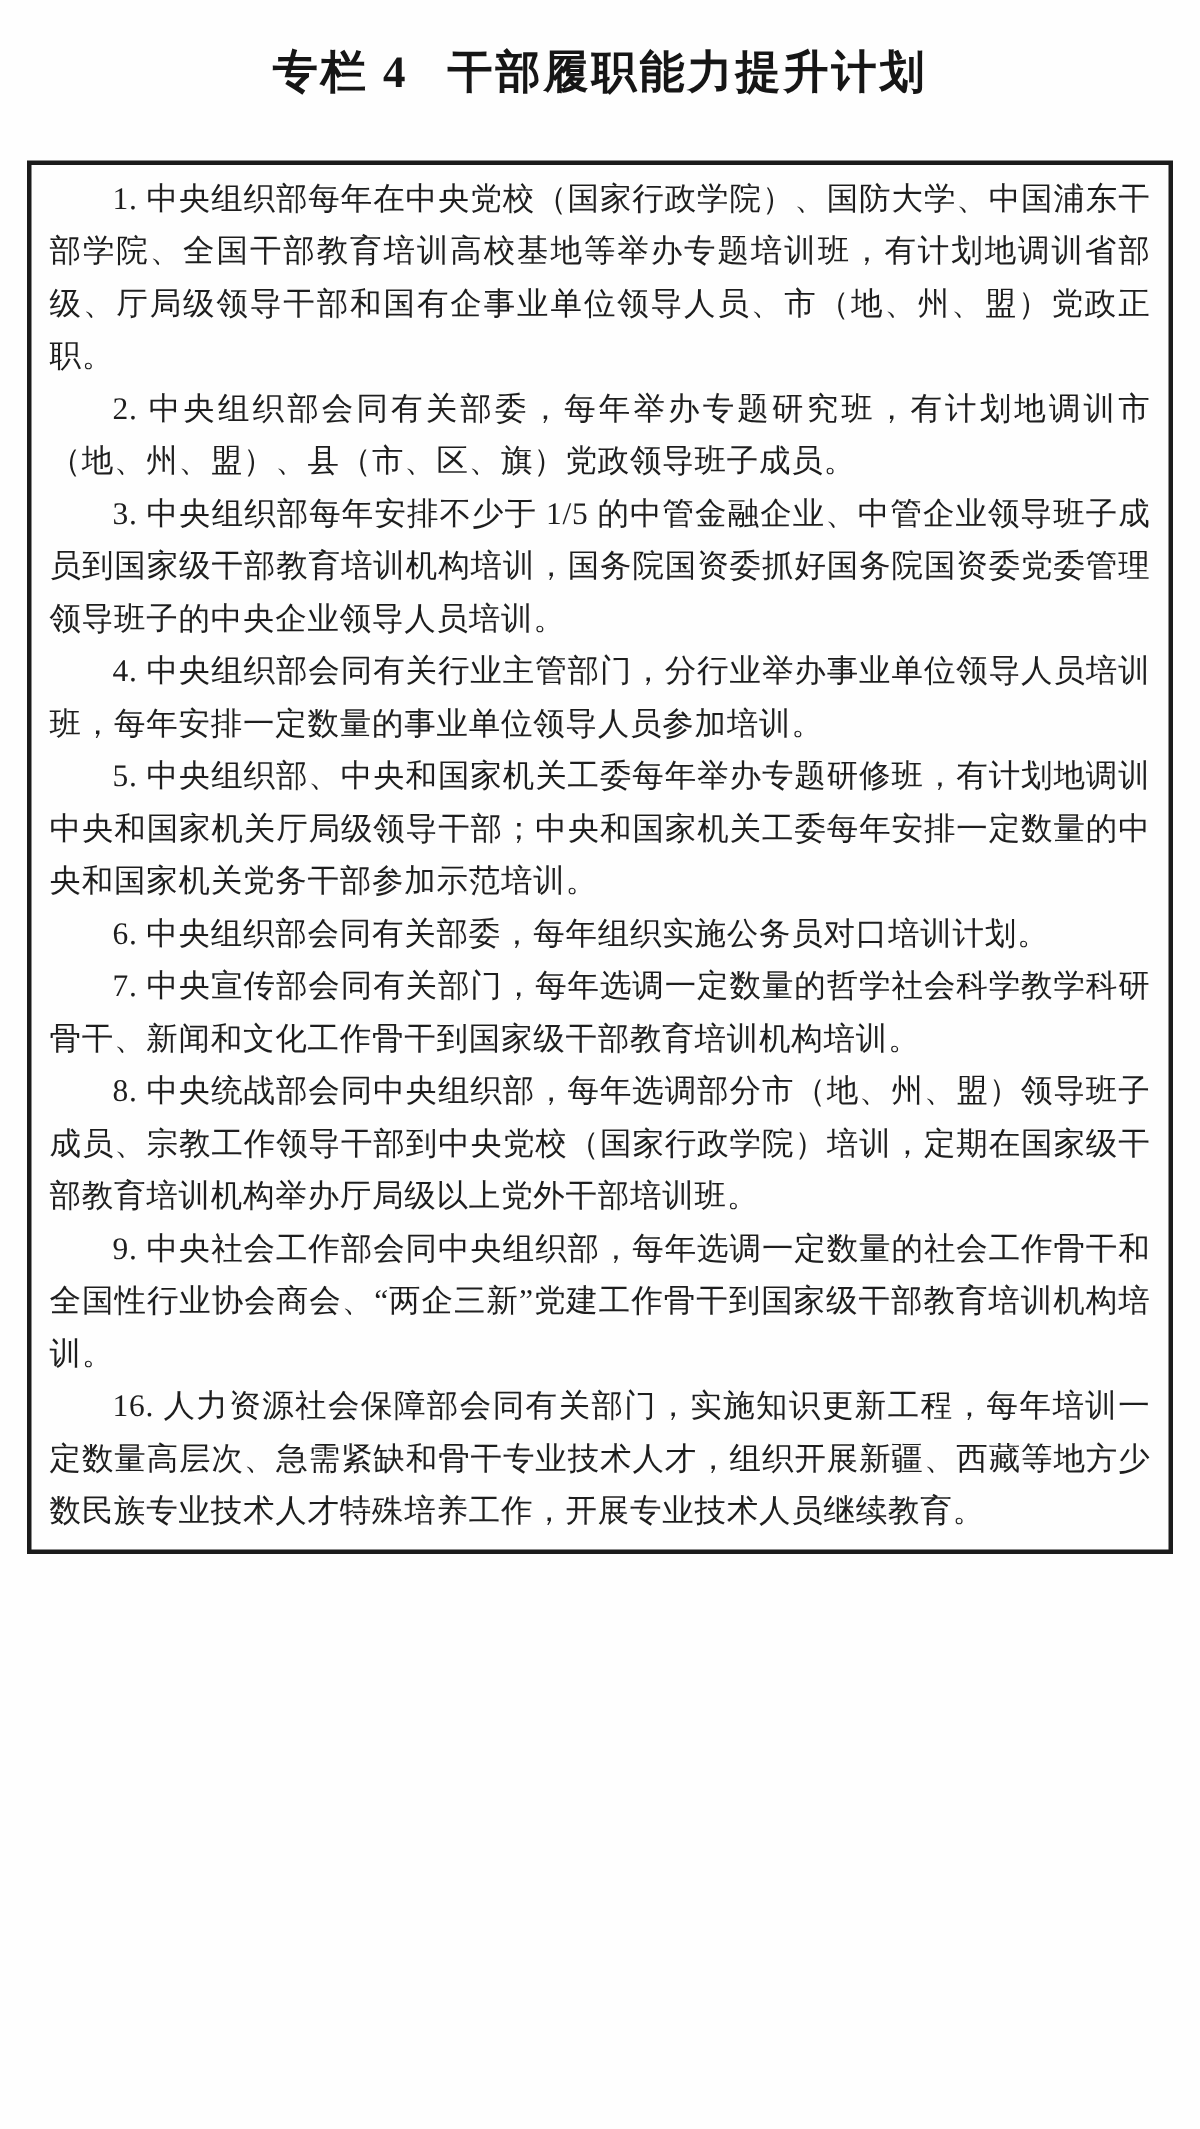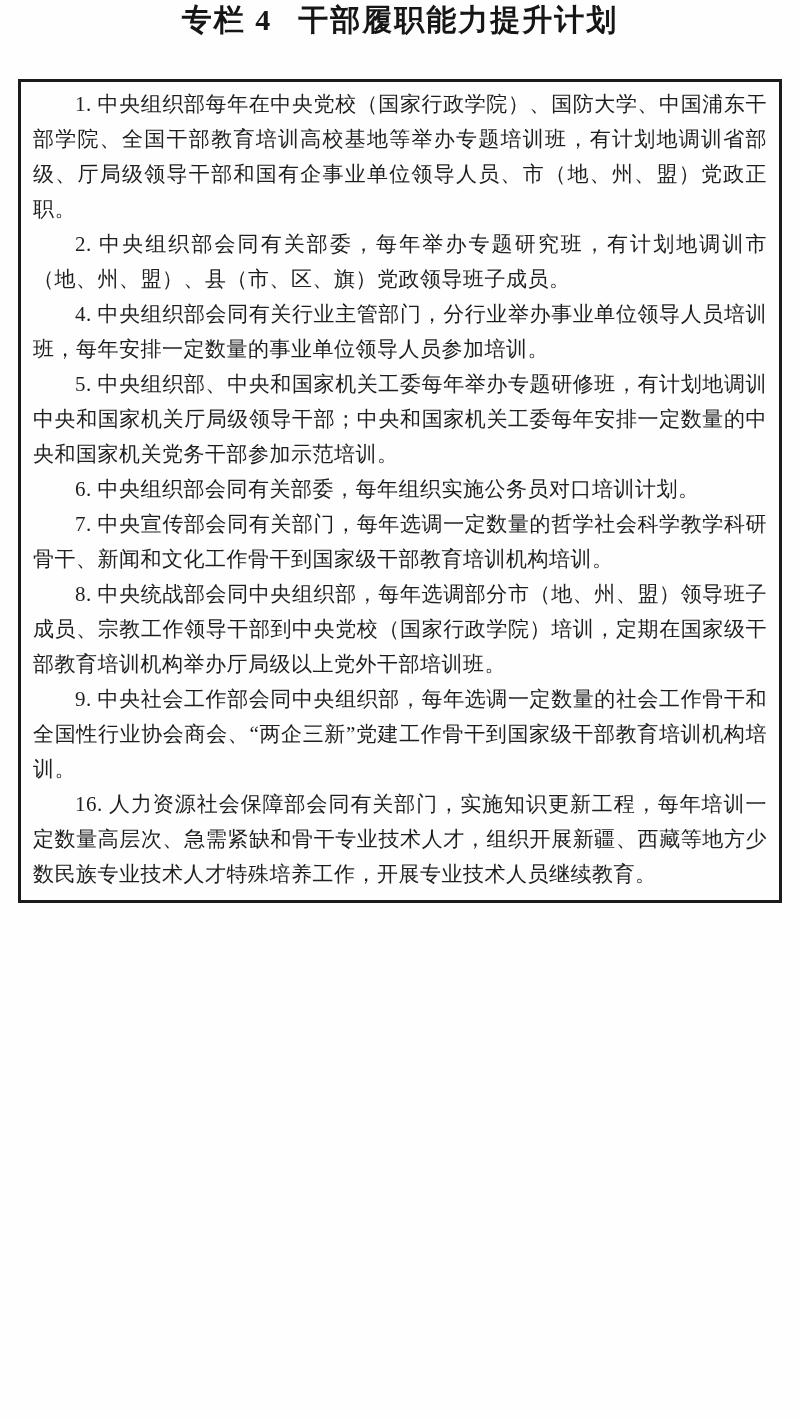--- a/index.html
+++ b/index.html
@@ -11,20 +11,21 @@
     position: relative;
     width: 800px;
     height: 1419px;
     background: #fefefe;
     overflow: hidden;
     font-family: "Liberation Serif", "DejaVu Serif", serif;
     color: #1c1c1c;
   }
   .title {
     margin: 0;
+    padding-top: 28px;
     text-align: center;
     font-size: 30px;
     font-weight: bold;
     color: #161616;
     letter-spacing: 2px;
     white-space: nowrap;
   }
   .title .title-label {
     margin-right: 26px;
   }
@@ -52,20 +53,21 @@
 
 <div class="page">
 
   <h1 class="title">
     <span class="title-label">专栏 4</span><span class="title-text">干部履职能力提升计划</span>
   </h1>
 
   <div class="content-box">
     <p>1. 中央组织部每年在中央党校（国家行政学院）、国防大学、中国浦东干部学院、全国干部教育培训高校基地等举办专题培训班，有计划地调训省部级、厅局级领导干部和国有企事业单位领导人员、市（地、州、盟）党政正职。</p>
     <p>2. 中央组织部会同有关部委，每年举办专题研究班，有计划地调训市（地、州、盟）、县（市、区、旗）党政领导班子成员。</p>
+    <p>3. 中央组织部每年安排不少于 1/5 的中管金融企业、中管企业领导班子成员到国家级干部教育培训机构培训，国务院国资委抓好国务院国资委党委管理领导班子的中央企业领导人员培训。</p>
     <p>4. 中央组织部会同有关行业主管部门，分行业举办事业单位领导人员培训班，每年安排一定数量的事业单位领导人员参加培训。</p>
     <p>5. 中央组织部、中央和国家机关工委每年举办专题研修班，有计划地调训中央和国家机关厅局级领导干部；中央和国家机关工委每年安排一定数量的中央和国家机关党务干部参加示范培训。</p>
     <p>6. 中央组织部会同有关部委，每年组织实施公务员对口培训计划。</p>
     <p>7. 中央宣传部会同有关部门，每年选调一定数量的哲学社会科学教学科研骨干、新闻和文化工作骨干到国家级干部教育培训机构培训。</p>
     <p>8. 中央统战部会同中央组织部，每年选调部分市（地、州、盟）领导班子成员、宗教工作领导干部到中央党校（国家行政学院）培训，定期在国家级干部教育培训机构举办厅局级以上党外干部培训班。</p>
     <p>9. 中央社会工作部会同中央组织部，每年选调一定数量的社会工作骨干和全国性行业协会商会、“两企三新”党建工作骨干到国家级干部教育培训机构培训。</p>
     <p>16. 人力资源社会保障部会同有关部门，实施知识更新工程，每年培训一定数量高层次、急需紧缺和骨干专业技术人才，组织开展新疆、西藏等地方少数民族专业技术人才特殊培养工作，开展专业技术人员继续教育。</p>
   </div>
 
 </div>

